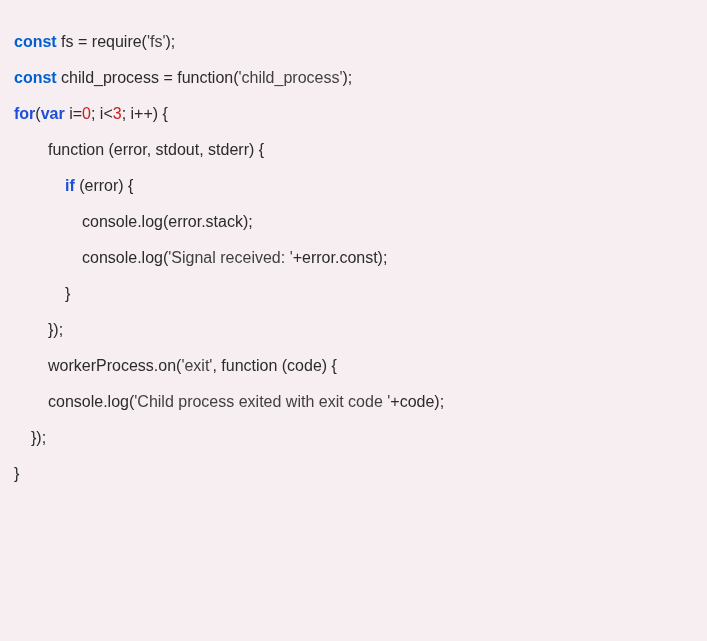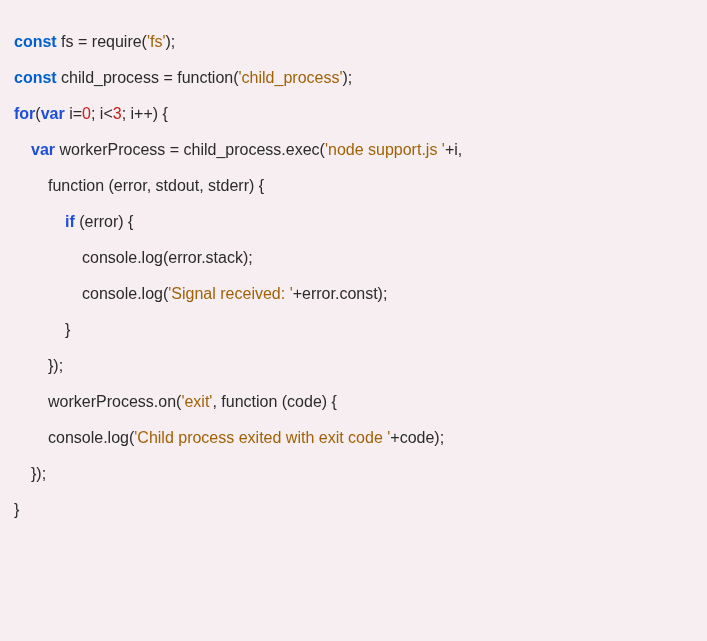--- a/index.html
+++ b/index.html
@@ -25,38 +25,37 @@
       font-weight: bold;
     }
     .kw2 {
       color: #1d4ed8;
       font-weight: bold;
     }
     .num {
       color: #c62020;
     }
     .str {
-      color: #a16207;
+      color: #404040;
     }
     .ind1 { padding-left: 17px; }
     .ind2 { padding-left: 34px; }
     .ind3 { padding-left: 51px; }
     .ind4 { padding-left: 68px; }
   </style>
 </head>
 <body>
 
 <div>
   <div class="code-line"><span class="kw">const</span><span> fs = require(</span><span class="str">'fs'</span><span>);</span></div>
 
   <div class="code-line"><span class="kw">const</span><span> child_process = function(</span><span class="str">'child_process'</span><span>);</span></div>
 
   <div class="code-line"><span class="kw2">for</span><span>(</span><span class="kw2">var</span><span> i=</span><span class="num">0</span><span>; i&lt;</span><span class="num">3</span><span>; i++) {</span></div>
 
-  <div class="code-line ind1"><span class="kw2">var</span><span> workerProcess = child_process.exec(</span><span class="str">'node support.js '</span><span>+i,</span></div>
 
   <div class="code-line ind2"><span>function (error, stdout, stderr) {</span></div>
 
   <div class="code-line ind3"><span class="kw2">if</span><span> (error) {</span></div>
 
   <div class="code-line ind4"><span>console.log(error.stack);</span></div>
 
 
   <div class="code-line ind4"><span>console.log(</span><span class="str">'Signal received: '</span><span>+error.const);</span></div>
 

